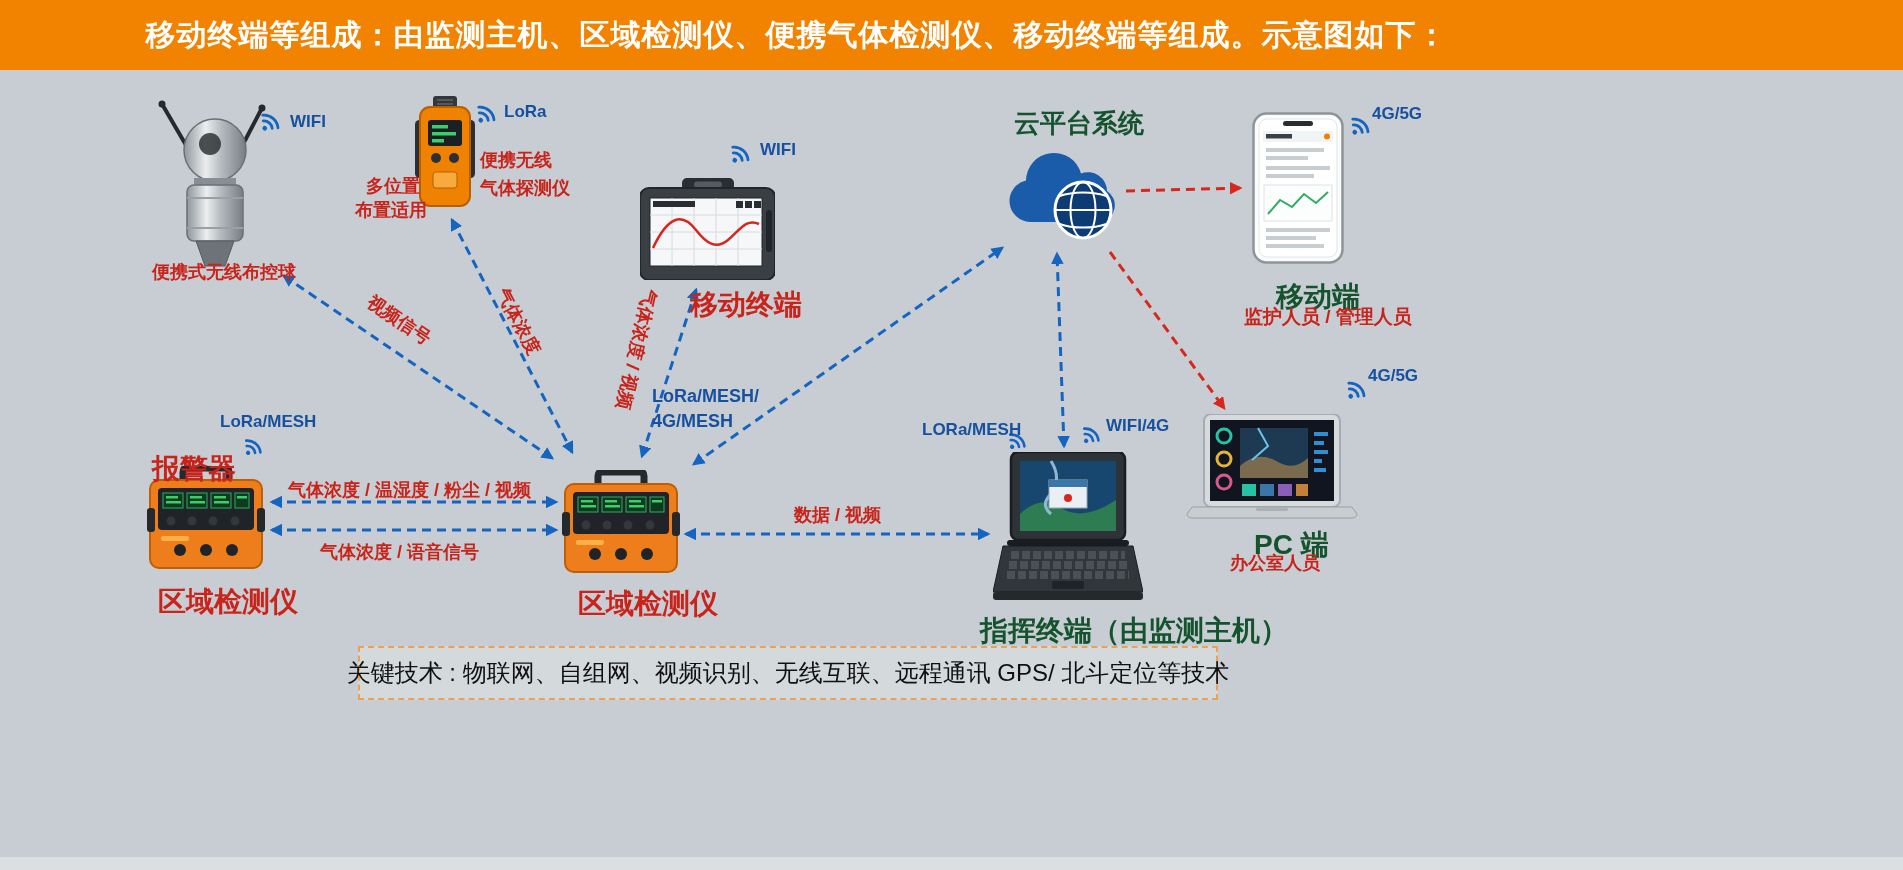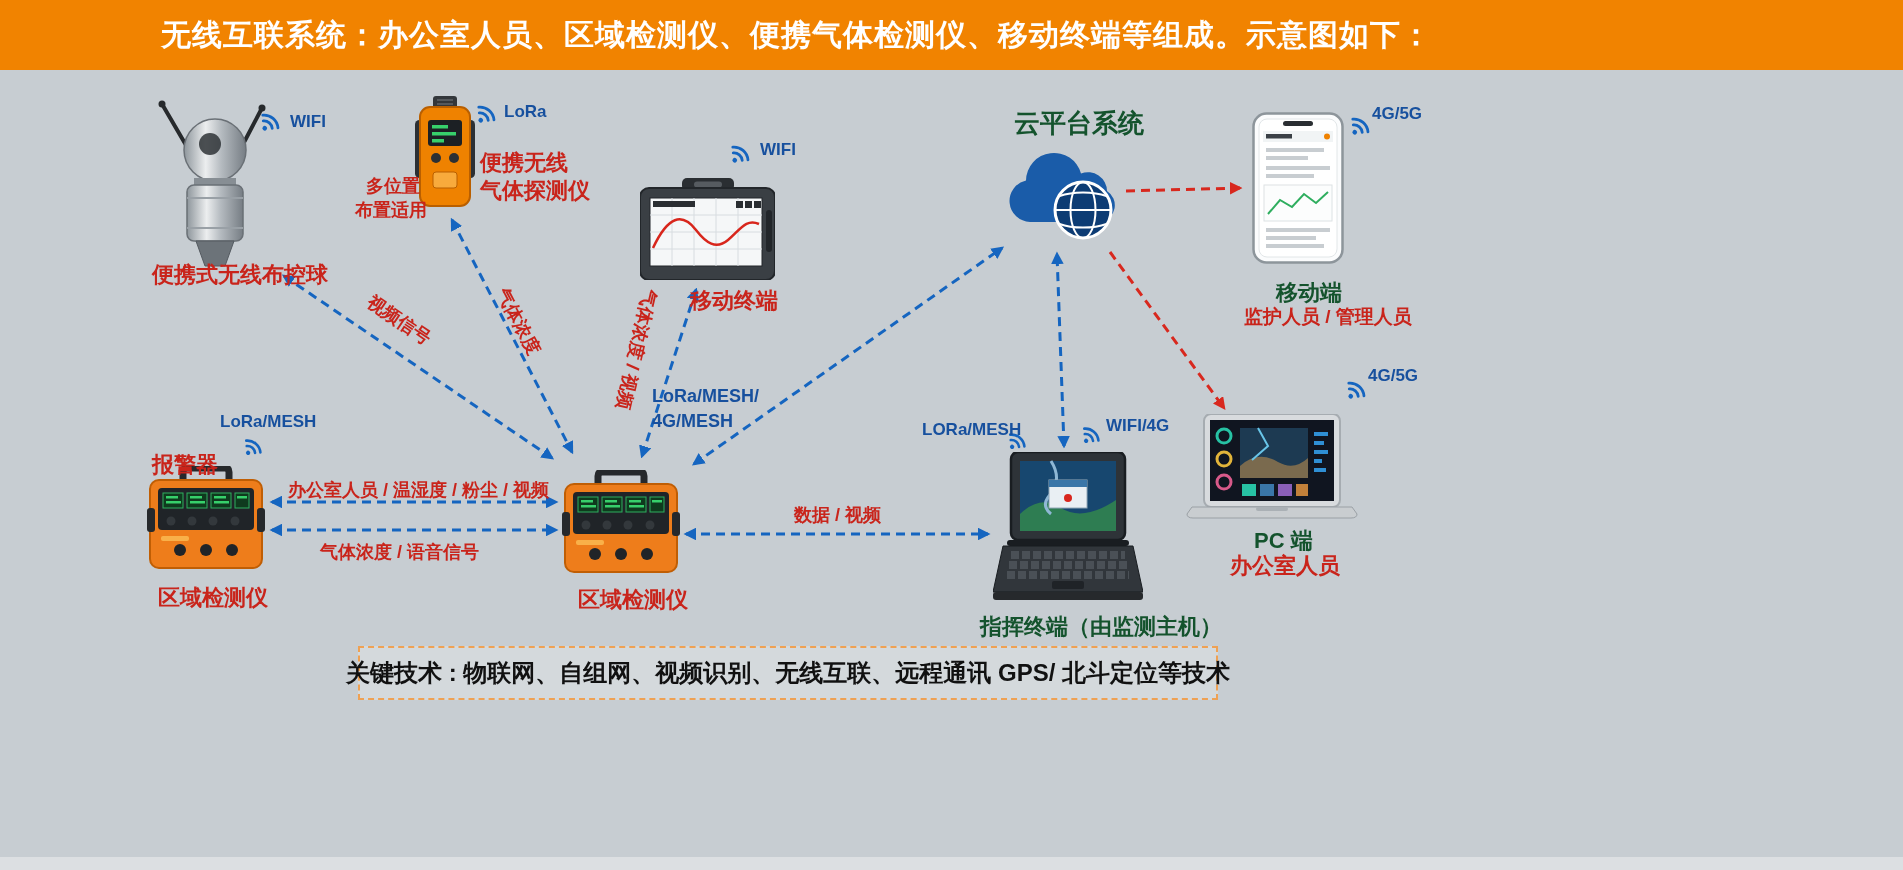--- a/index.html
+++ b/index.html
@@ -9,33 +9,33 @@
   .banner-title{color:#ffffff;font-weight:bold;font-size:30px;letter-spacing:1px;white-space:nowrap}
   .links{position:absolute;left:0;top:0;width:1903px;height:870px;z-index:1}
   .bl{stroke:#1565c0;stroke-width:3;stroke-dasharray:9 6;fill:none}
   .rl{stroke:#d8281e;stroke-width:3;stroke-dasharray:9 6;fill:none}
   .node{position:absolute;z-index:2}
   .sig-icon{position:absolute;z-index:3}
   .lbl{position:absolute;z-index:3;font-weight:bold;white-space:nowrap}
   .red{color:#c9241b}
   .dark{color:#14532d}
   .blue{color:#17509e}
-  .f17{font-size:17px}.f18{font-size:18px}.f19{font-size:19px}.f20{font-size:22px}.f21{font-size:22px}.f26{font-size:26px}
+  .f17{font-size:17px}.f18{font-size:18px}.f19{font-size:19px}.f20{font-size:18px}.f21{font-size:28px}.f26{font-size:26px}
   .rot{transform-origin:0 0}
   .footer-box{position:absolute;left:358px;top:646px;width:860px;height:54px;border:2px dashed #efa153;background:#d4d9dc;display:flex;align-items:center;justify-content:center;z-index:3}
-  .footer-text{font-size:24px;font-weight:bold;color:#111111;white-space:nowrap}
+  .footer-text{font-size:24px;font-weight:normal;color:#111111;white-space:nowrap}
   .bottom-strip{position:absolute;left:0;bottom:0;width:100%;height:13px;background:#dcdfe2;z-index:0}
 </style>
 </head>
 <body>
 
 <div class="canvas">
 
   <div class="banner">
-    <span class="banner-title">无线互联系统：办公室人员、区域检测仪、便携气体检测仪、移动终端等组成。示意图如下：</span>
+    <span class="banner-title">移动终端等组成：由监测主机、区域检测仪、便携气体检测仪、移动终端等组成。示意图如下：</span>
   </div>
 
   <svg class="links" viewBox="0 0 1903 870">
     <defs>
       <marker id="ab" viewBox="0 0 10 10" refX="8" refY="5" markerWidth="4.2" markerHeight="4.2" orient="auto-start-reverse">
         <path d="M0 0 L10 5 L0 10 z" fill="#1565c0"></path>
       </marker>
       <marker id="ar" viewBox="0 0 10 10" refX="8" refY="5" markerWidth="4.2" markerHeight="4.2" orient="auto-start-reverse">
         <path d="M0 0 L10 5 L0 10 z" fill="#d8281e"></path>
       </marker>
@@ -340,21 +340,21 @@
   <div class="lbl red f21" style="left:578px;top:585px">区域检测仪</div>
   <div class="lbl dark f21" style="left:980px;top:612px">指挥终端（由监测主机）</div>
   <div class="lbl dark f21" style="left:1254px;top:526px">PC 端</div>
   <div class="lbl red f20" style="left:1230px;top:551px">办公室人员</div>
 
   <div class="lbl red f18 rot" style="left:376px;top:290px;transform:rotate(34deg)">视频信号</div>
   <div class="lbl red f18 rot" style="left:512px;top:284px;transform:rotate(62deg)">气体浓度</div>
   <div class="lbl red f18 rot" style="left:662px;top:292px;transform:rotate(103deg)">气体浓度 / 视频</div>
   <div class="lbl blue f18" style="left:652px;top:386px">LoRa/MESH/</div>
   <div class="lbl blue f18" style="left:652px;top:411px">4G/MESH</div>
-  <div class="lbl red f18" style="left:288px;top:478px">办公室人员 / 温湿度 / 粉尘 / 视频</div>
+  <div class="lbl red f18" style="left:288px;top:478px">气体浓度 / 温湿度 / 粉尘 / 视频</div>
   <div class="lbl red f18" style="left:320px;top:540px">气体浓度 / 语音信号</div>
   <div class="lbl red f18" style="left:794px;top:503px">数据 / 视频</div>
 
   <div class="footer-box">
     <span class="footer-text">关键技术 : 物联网、自组网、视频识别、无线互联、远程通讯 GPS/ 北斗定位等技术</span>
   </div>
 
   <div class="bottom-strip"></div>
 </div>
 

